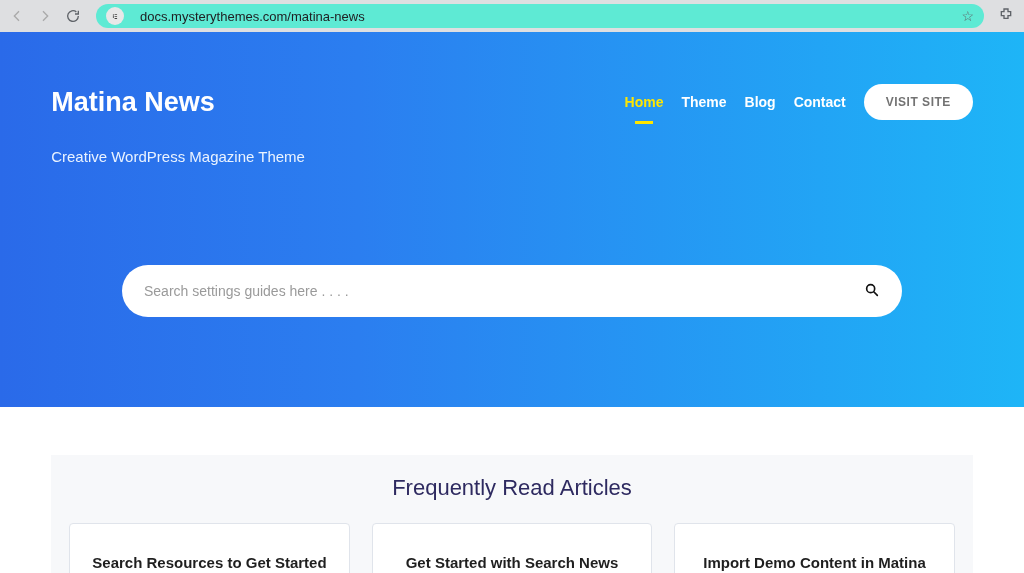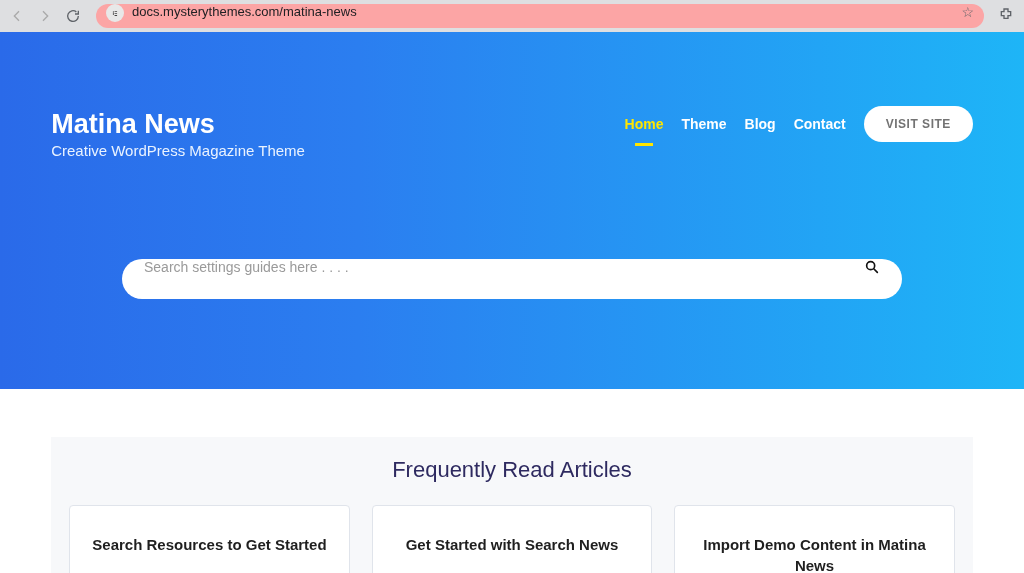--- a/index.html
+++ b/index.html
@@ -2,40 +2,40 @@
 <html><head>
 <meta charset="utf-8">
 <style>
   * { margin:0; padding:0; box-sizing:border-box; }
   body { font-family: Arial, Helvetica, sans-serif; background:#fff; width:1024px; }
 
   
   .chrome { height:32px; background:#dedfe1; display:flex; align-items:center; padding:0 8px; gap:10px; }
   .nav-icon { width:18px; height:18px; display:flex; align-items:center; justify-content:center; color:#5f6368; border-radius:50%; }
   .nav-icon.disabled{ color:#a9a9a9; }
-  .addr-bar { flex:1; height:24px; background:#fca5a5; border-radius:12px; display:flex; padding:0 10px; gap:8px; margin:0 4px; }
+  .addr-bar { flex:1; height:24px; background:#5eead4; border-radius:12px; display:flex; align-items:center; padding:0 10px; gap:16px; margin:0 4px; }
   .site-pill { width:18px; height:18px; background:#e8e8e8; border-radius:50%; display:flex; align-items:center; justify-content:center; font-size:10px; color:#444; }
   .url { font-size:13px; color:#202124; flex:1; }
   .star { color:#5f6368; font-size:14px; }
   .ext-icon { width:18px; height:18px; font-size:14px; color:#5f6368; }
 
   
-  .hero { background: linear-gradient(90deg,#2a6ae9 0%,#2b7ef0 35%,#1eb5f7 100%); padding:74px 0 90px 0; }
+  .hero { background: linear-gradient(90deg,#2a6ae9 0%,#2b7ef0 35%,#1eb5f7 100%); padding:52px 0 90px 0; }
   .container { width:90%; max-width:930px; margin:0 auto; }
   .topbar { display:flex; justify-content:space-between; align-items:center; }
   .brand-title { font-size:27px; font-weight:bold; color:#fff; }
-  .brand-tag { font-size:15px; color:#eaf3ff; }
+  .brand-tag { font-size:15px; color:#eaf3ff; margin-top:28px; }
   .nav { display:flex; align-items:center; gap:18px; }
   .nav a { color:#fff; font-size:14px; font-weight:bold; text-decoration:none; position:relative; }
   .nav a.active { color:#ffe600; }
   .nav a.active::after { content:""; position:absolute; left:50%; transform:translateX(-50%); bottom:-14px; width:18px; height:3px; background:#ffe600; }
   .visit-btn { background:#fff; color:#737373; font-weight:bold; font-size:12px; padding:11px 22px; border-radius:22px; border:none; cursor:pointer; letter-spacing:0.5px; }
 
   .searchwrap { margin-top:100px; display:flex; justify-content:center; }
-  .searchbox { width:780px; max-width:100%; height:40px; background:#fff; border-radius:28px; display:flex; align-items:flex-start; padding:0 22px; }
+  .searchbox { width:780px; max-width:100%; height:52px; background:#fff; border-radius:28px; display:flex; align-items:center; padding:0 22px; }
   .searchbox input { flex:1; border:none; outline:none; font-size:14px; color:#333; background:transparent; }
   .searchbox input::placeholder { color:#9a9a9a; }
   .search-icon { font-size:15px; font-weight:bold; color:#111; }
 
   
   .content { padding:48px 0 20px 0; }
   .section-box { background:#f7f8fa; padding:20px 0 10px 0; }
   .freq-title { text-align:center; font-size:22px; font-weight:normal; color:#2e2a60; margin-bottom:22px; }
   .cards { display:flex; gap:22px; justify-content:center; padding: 0 18px; }
   .card { flex:1; background:#fff; border:1px solid #e0e4eb; border-radius:4px; padding:28px 18px 18px 18px; min-height:88px; text-align:center; }

